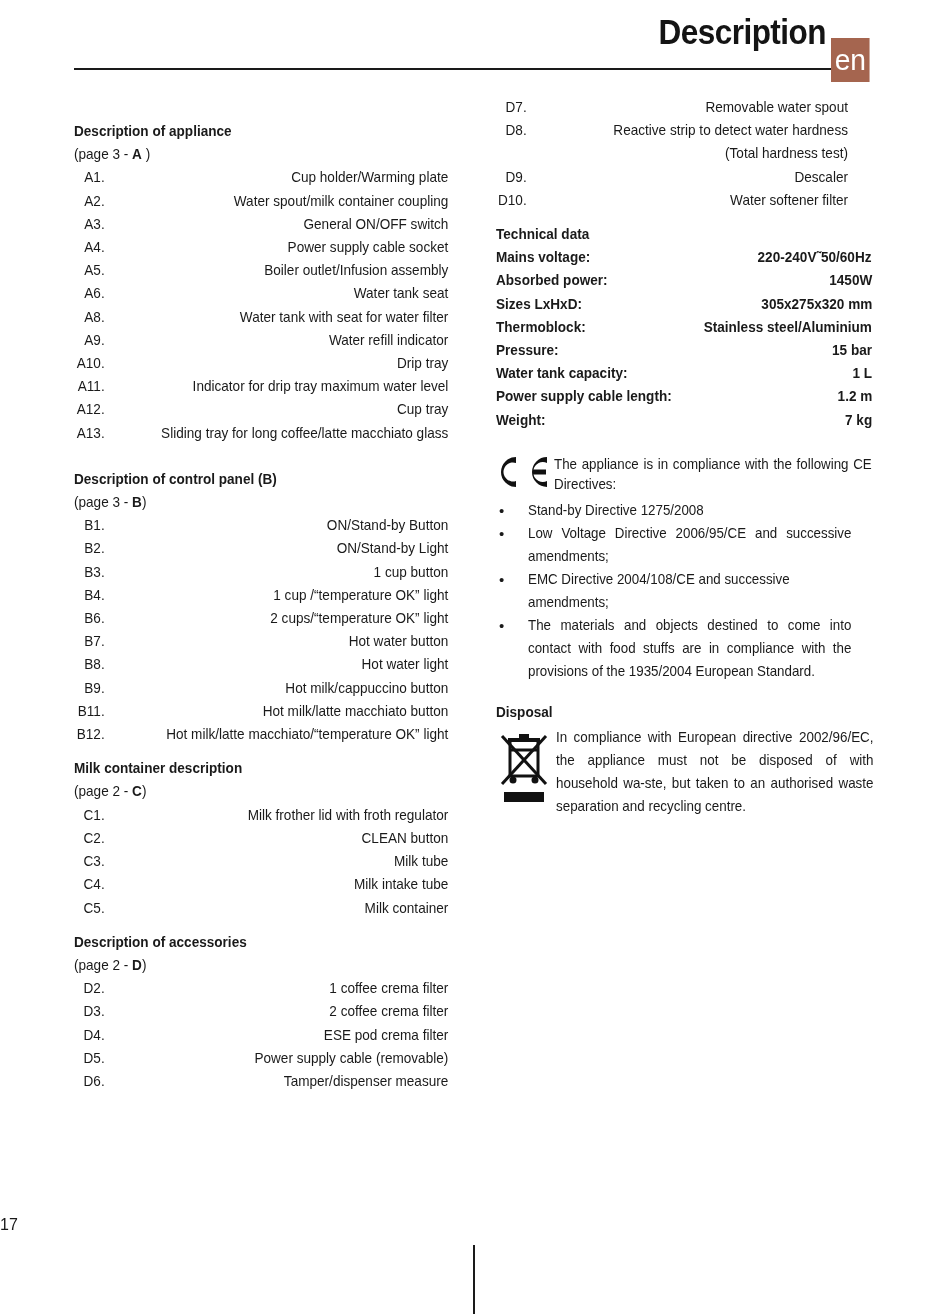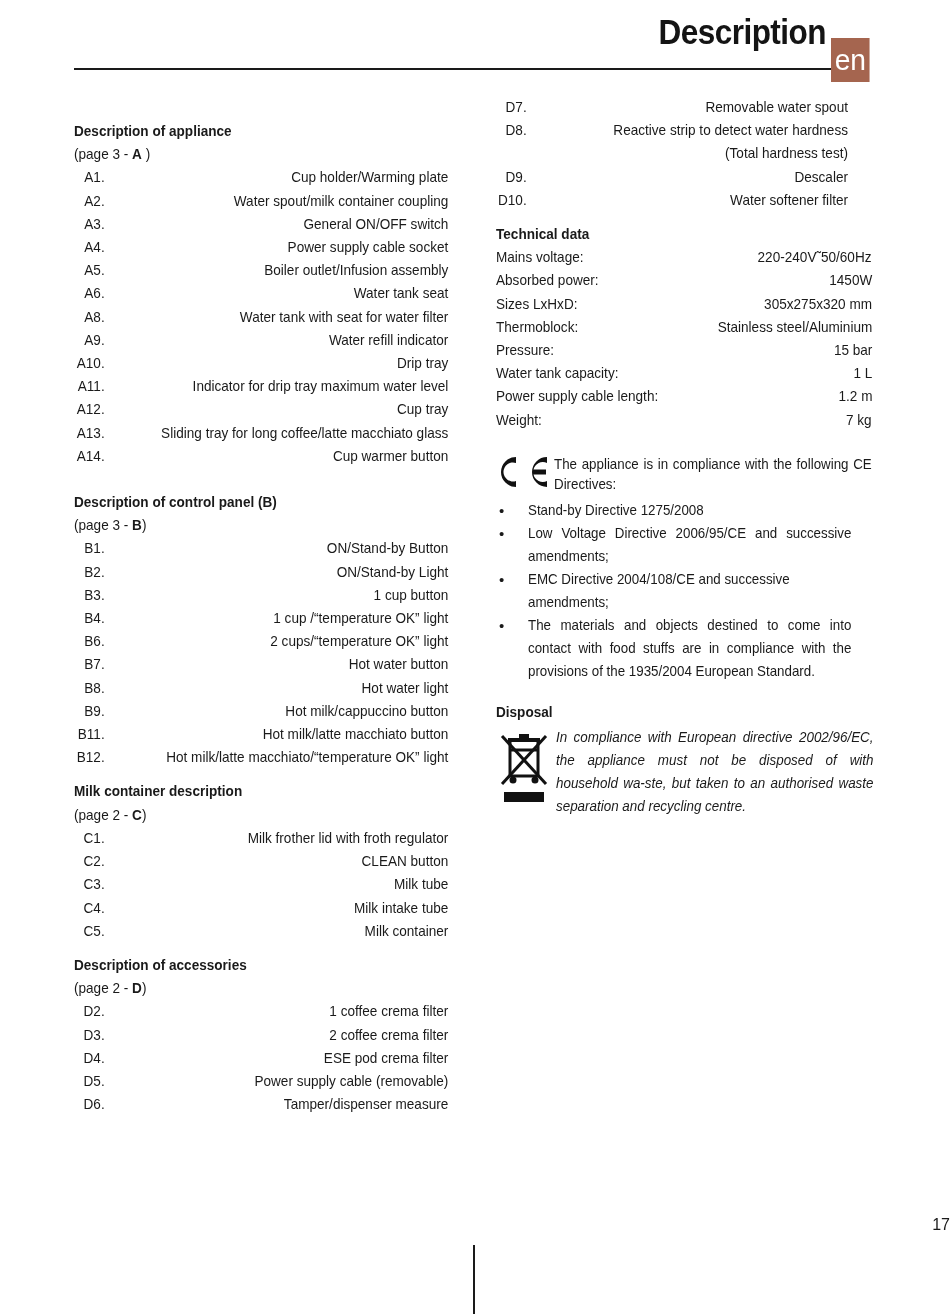--- a/index.html
+++ b/index.html
@@ -120,20 +120,21 @@
   }
   .row.cont .lbl { width: 33px; flex: 0 0 33px; }
 
   
   .tech-row {
     display: flex;
     justify-content: space-between;
     align-items: center;
     line-height: 23.2px;
     white-space: nowrap;
+    font-weight: bold;
   }
   .tech-row .k {
     transform: scaleX(0.93);
     transform-origin: left center;
   }
   .tech-row .v {
     transform: scaleX(0.93);
     transform-origin: right center;
     text-align: right;
   }
@@ -192,21 +193,20 @@
     font-size: 14.6px;
     line-height: 23.2px;
     margin-top: 18px;
     transform: scaleX(0.93);
     transform-origin: left center;
   }
   .disposal-block {
     position: relative;
     margin-top: 2px;
     min-height: 86px;
-    font-style: italic;
   }
   .weee-icon {
     position: absolute;
     left: 2px;
     top: 2px;
     width: 52px;
     height: 80px;
   }
   .disposal-text {
     margin-left: 60px;
@@ -218,21 +218,21 @@
     transform-origin: left top;
     width: 336px;
   }
 
   
   .footer-num {
     position: absolute;
     left: 0;
     top: 1216px;
     width: 950px;
-    text-align: right;
+    text-align: left;
     font-size: 16px;
     color: #1a1a1a;
   }
   .footer-line {
     position: absolute;
     left: 473px;
     top: 1245px;
     width: 2px;
     height: 69px;
     background: #1a1a1a;
@@ -294,24 +294,20 @@
           <span class="lbl">A11.</span>
           <span class="txt">Indicator for drip tray maximum water level</span>
         </div>
       <div class="row">
           <span class="lbl">A12.</span>
           <span class="txt">Cup tray</span>
         </div>
       <div class="row">
           <span class="lbl">A13.</span>
           <span class="txt">Sliding tray for long coffee/latte macchiato glass</span>
-        </div>
-      <div class="row">
-          <span class="lbl">A14.</span>
-          <span class="txt">Cup warmer  button</span>
         </div>
     </div>
 
     <div class="gap"></div>
 
     <div>
       <div class="sec-head">Description of control panel (B)</div>
       <div class="sec-sub"><span>(page 3 - </span><b>B</b><span>)</span></div>
       <div class="row">
           <span class="lbl">B1.</span>

